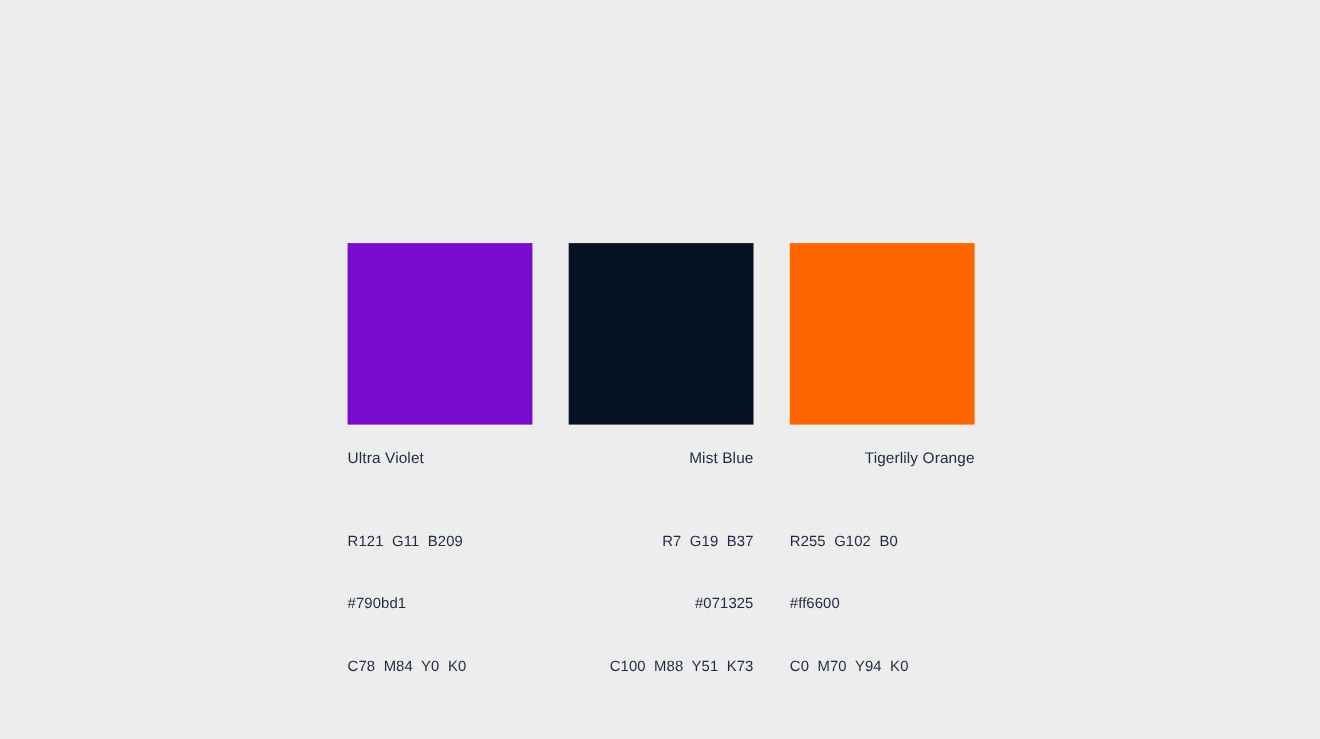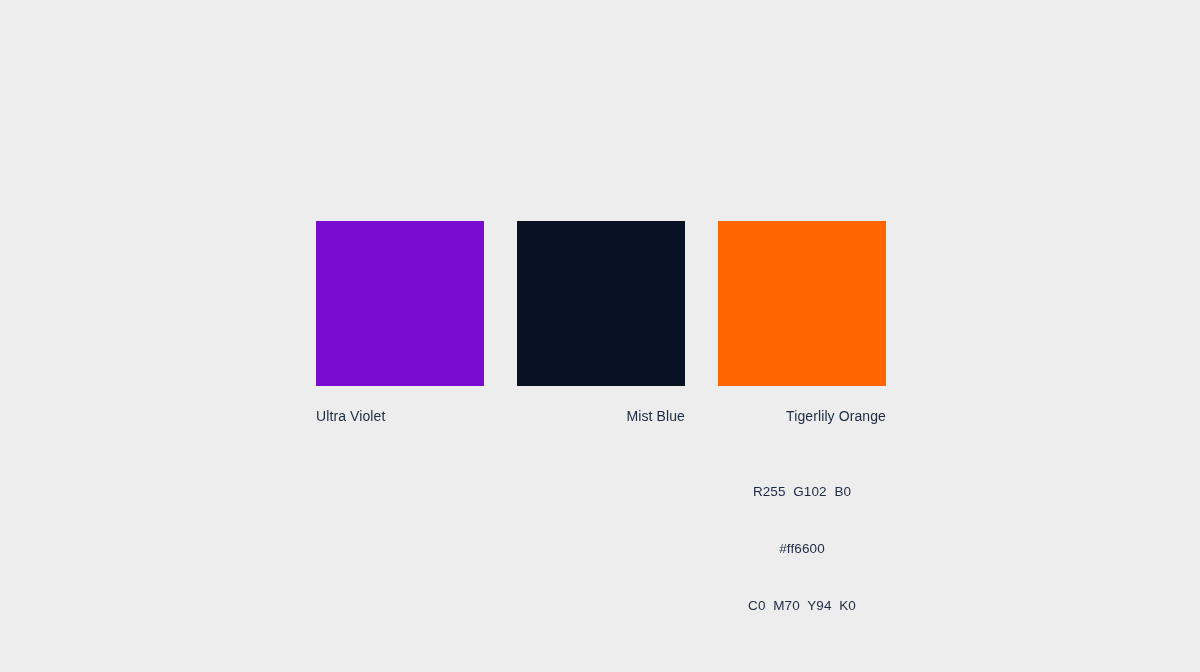--- a/index.html
+++ b/index.html
@@ -60,30 +60,40 @@
   }
 </style>
 </head>
 <body style="background: rgb(237, 237, 237);">
 
 <div class="palette-board">
 
   <div class="swatch-group pos-0">
     <div class="swatch-chip" style="background-color: rgb(121, 11, 209);"></div>
     <div class="swatch-name" style="color: rgb(29, 42, 66);">Ultra Violet</div>
+    <div class="swatch-specs" style="color: rgb(29, 42, 66);">
+      <span class="spec-line">R121  G11  B209</span>
+      <span class="spec-line">#790bd1</span>
+      <span class="spec-line">C78  M84  Y0  K0</span>
+    </div>
   </div>
 
   <div class="swatch-group pos-1">
     <div class="swatch-chip" style="background-color: rgb(7, 19, 37);"></div>
     <div class="swatch-name" style="color: rgb(29, 42, 66);">Mist Blue</div>
+    <div class="swatch-specs" style="color: rgb(29, 42, 66);">
+      <span class="spec-line">R7  G19  B37</span>
+      <span class="spec-line">#071325</span>
+      <span class="spec-line">C100  M88  Y51  K73</span>
+    </div>
   </div>
 
   <div class="swatch-group pos-2">
     <div class="swatch-chip" style="background-color: rgb(255, 102, 0);"></div>
     <div class="swatch-name" style="color: rgb(29, 42, 66); text-align: right;">Tigerlily Orange</div>
-    <div class="swatch-specs" style="color: rgb(29, 42, 66); text-align: center;">
+    <div class="swatch-specs" style="color: rgb(29, 42, 66);">
       <span class="spec-line">R255  G102  B0</span>
       <span class="spec-line">#ff6600</span>
       <span class="spec-line">C0  M70  Y94  K0</span>
     </div>
   </div>
 
 </div>
 
 </body></html>

